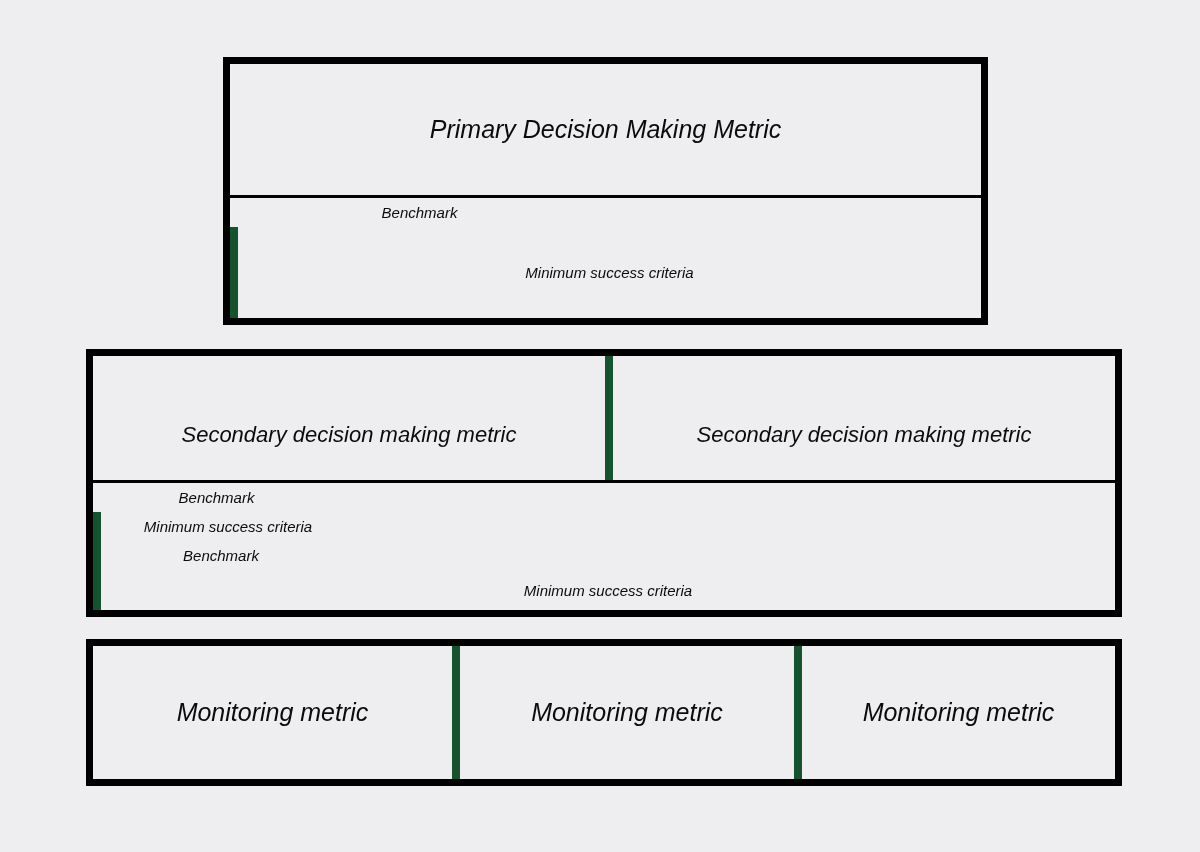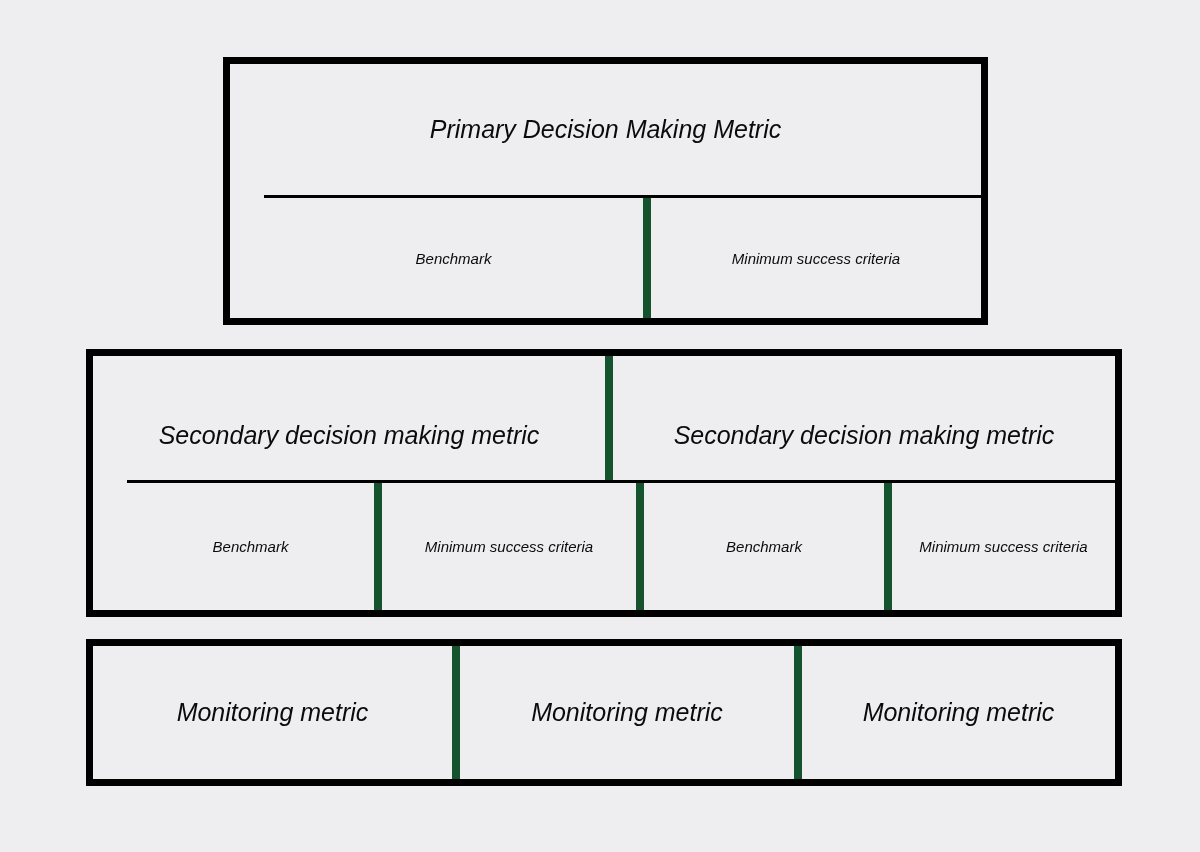--- a/index.html
+++ b/index.html
@@ -31,23 +31,22 @@
     flex-direction: column;
   }
 
   
   .hdr-row {
     display: flex;
     flex-direction: row;
   }
   .sub-row {
     display: flex;
-    flex-direction: row;
+    flex-direction: column;
     border-top: 3px solid #000000;
-    margin-left: 34px;
   }
 
   
   .cell {
     box-sizing: border-box;
     display: flex;
     align-items: center;
     justify-content: center;
     text-align: center;
     padding: 4px 10px;
@@ -86,21 +85,21 @@
 
   
   #secondary-block {
     left: 86px;
     top: 349px;
     width: 1036px;
     height: 268px;
   }
   #secondary-block .hdr-row { height: 124px; }
   #secondary-block .sub-row { flex: 1; }
-  #secondary-block .hdr-text { font-size: 25px; margin-top: 34px; }
+  #secondary-block .hdr-text { font-size: 22px; margin-top: 34px; }
   .sec-hdr-cell-left  { width: 512px; }
   .sec-hdr-cell-right { flex: 1; }
   .sec-sub-1 { width: 247px; }
   .sec-sub-2 { width: 262px; }
   .sec-sub-3 { width: 248px; }
   .sec-sub-4 { flex: 1; }
 
   
   #monitoring-block {
     left: 86px;

